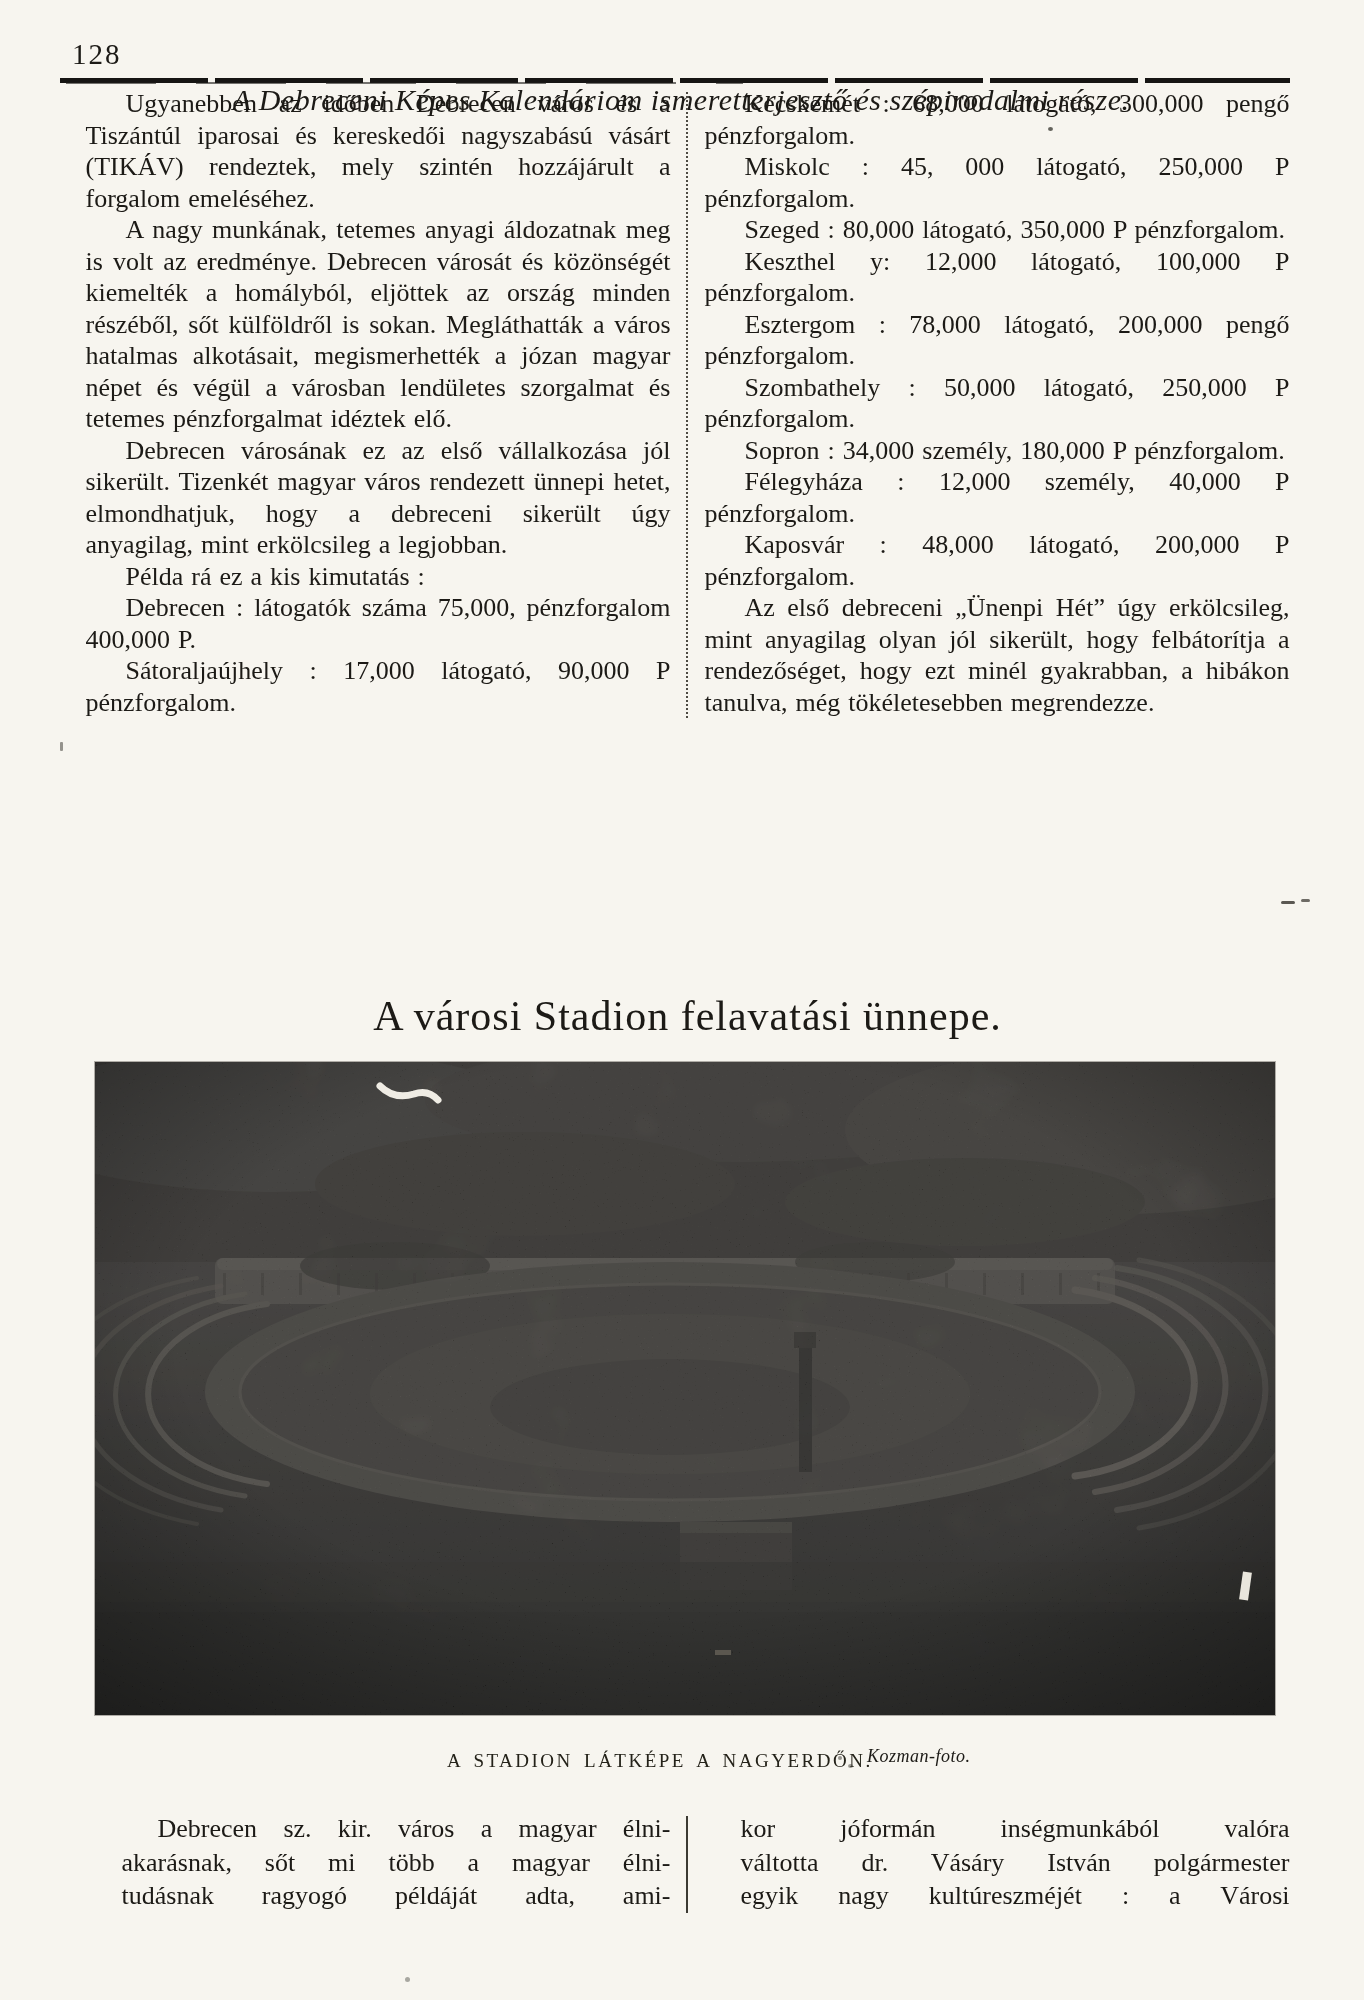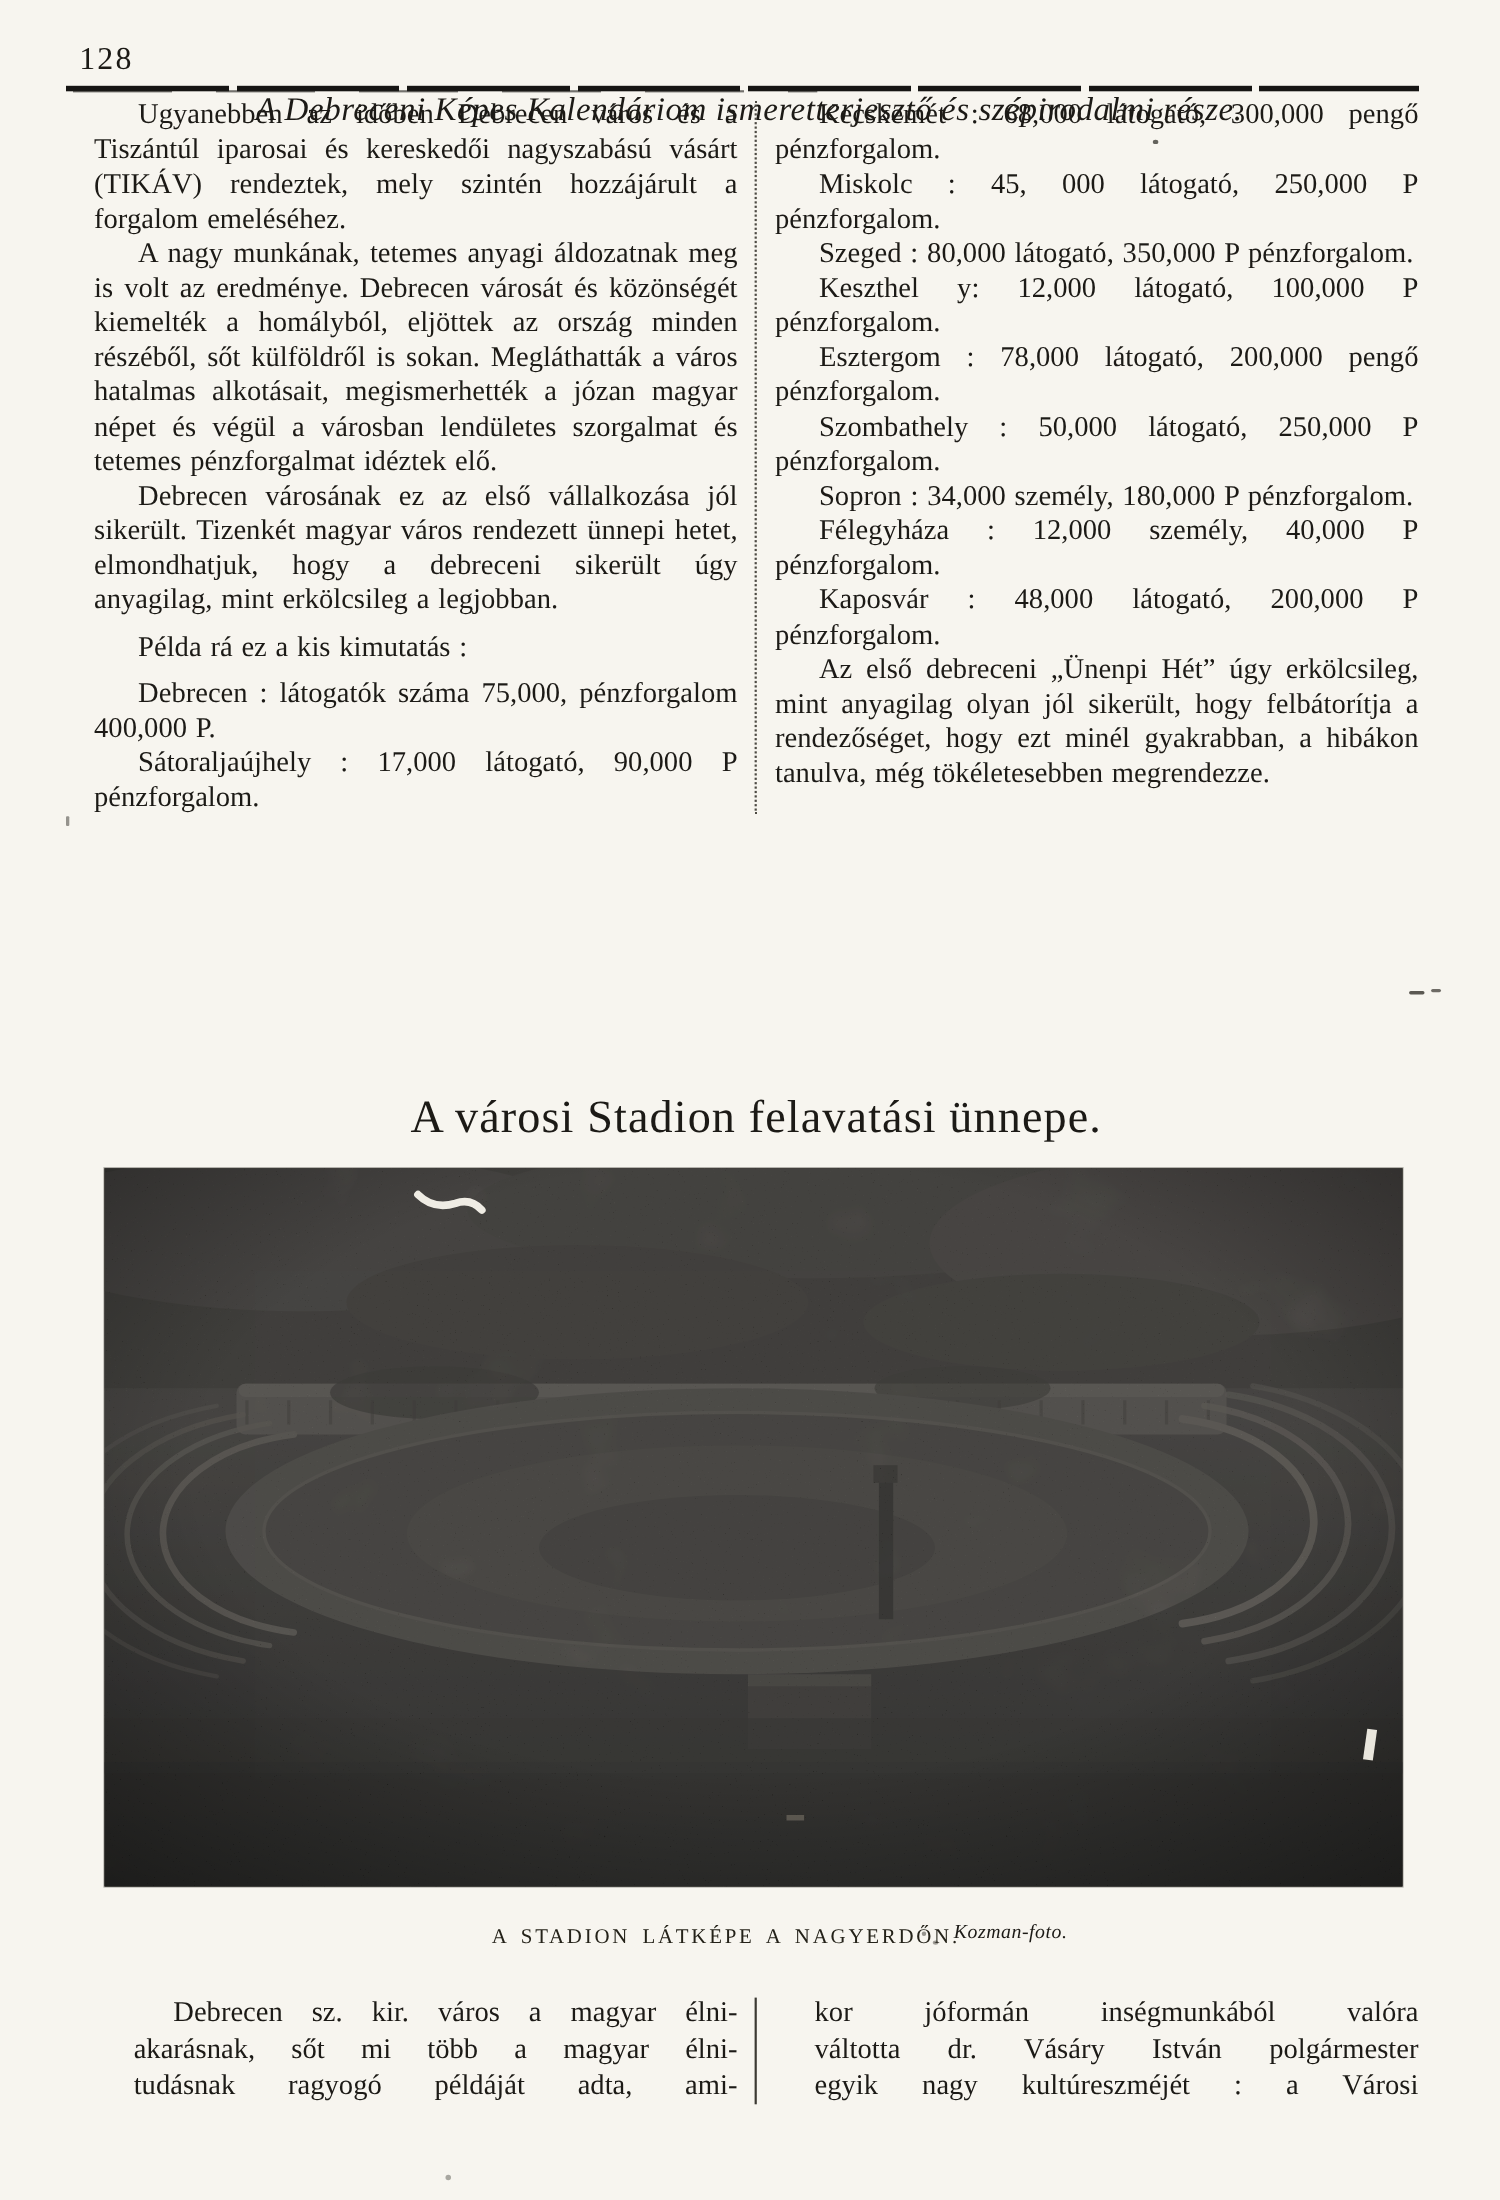--- a/index.html
+++ b/index.html
@@ -29,21 +29,21 @@
   
   .cols{position:absolute;left:85px;width:1205px;display:flex;justify-content:center;}
   .cols.top{top:88px;}
   .cols.bottom{top:1812px;}
   .col{font-size:26px;line-height:31.5px;text-align:justify;word-spacing:1.5px;}
   .col.left-col{width:585px;padding-right:15px;}
   .col.right-col{width:585px;padding-left:17px;}
   .divider{width:0;border-left:2px dotted #4d4a43;margin-top:4px;}
   .cols.bottom .divider{border-left:2px solid #3c3a33;}
   .col p{margin:0;text-indent:40px;}
-  .col p.gap-above{margin-top:11px;}
+  .col p.gap-above{}
   
   .jline{font-size:26px;line-height:33.5px;text-align:justify;text-align-last:justify;margin-left:36px;}
   .jline.indent{text-indent:36px;}
   
   .section-title{
     position:absolute;top:992px;left:85px;width:1205px;margin:0;
     text-align:center;font-weight:400;font-size:42px;letter-spacing:1px;white-space:nowrap;
   }
   .photo{
     position:absolute;top:1062px;left:95px;width:1180px;height:653px;margin:0;

